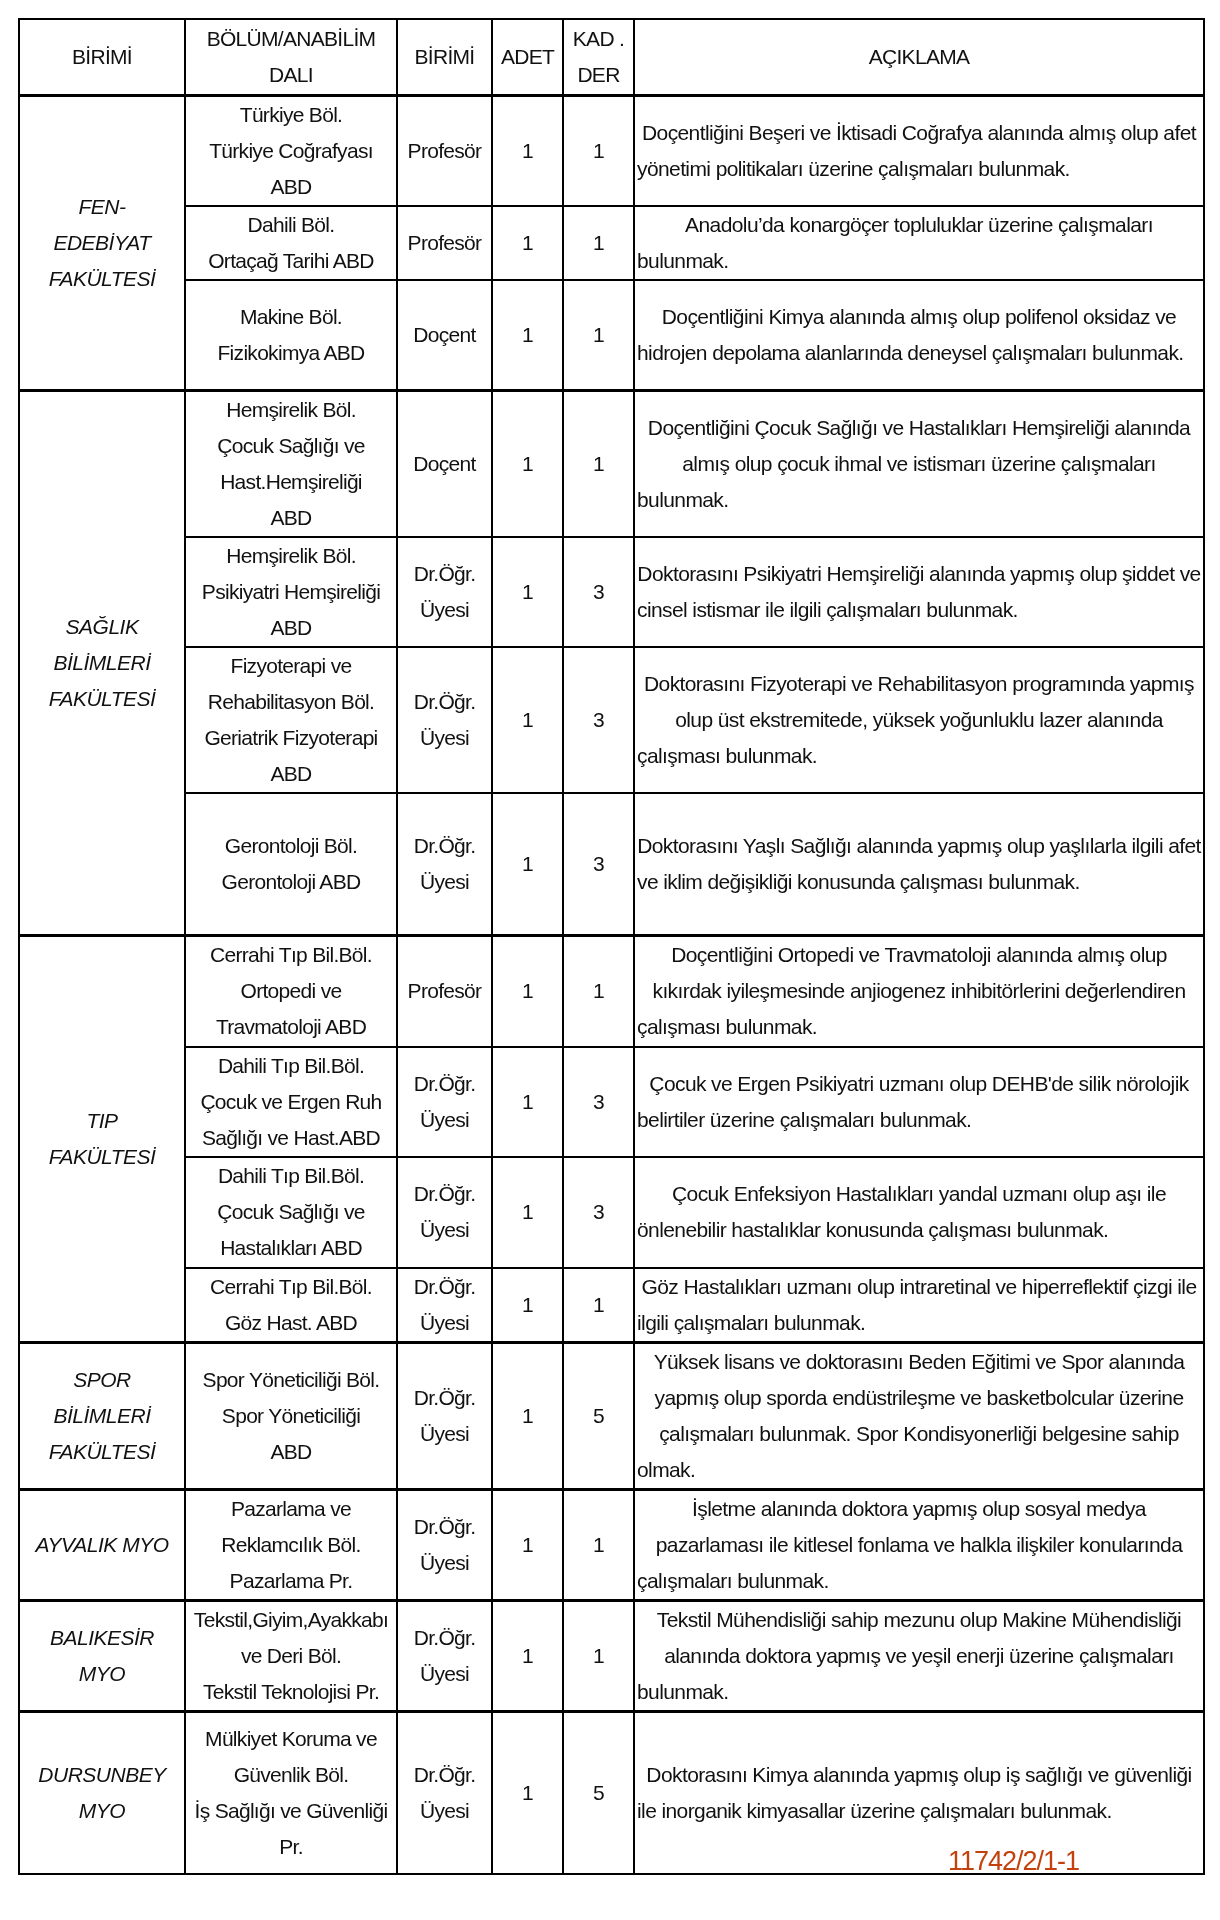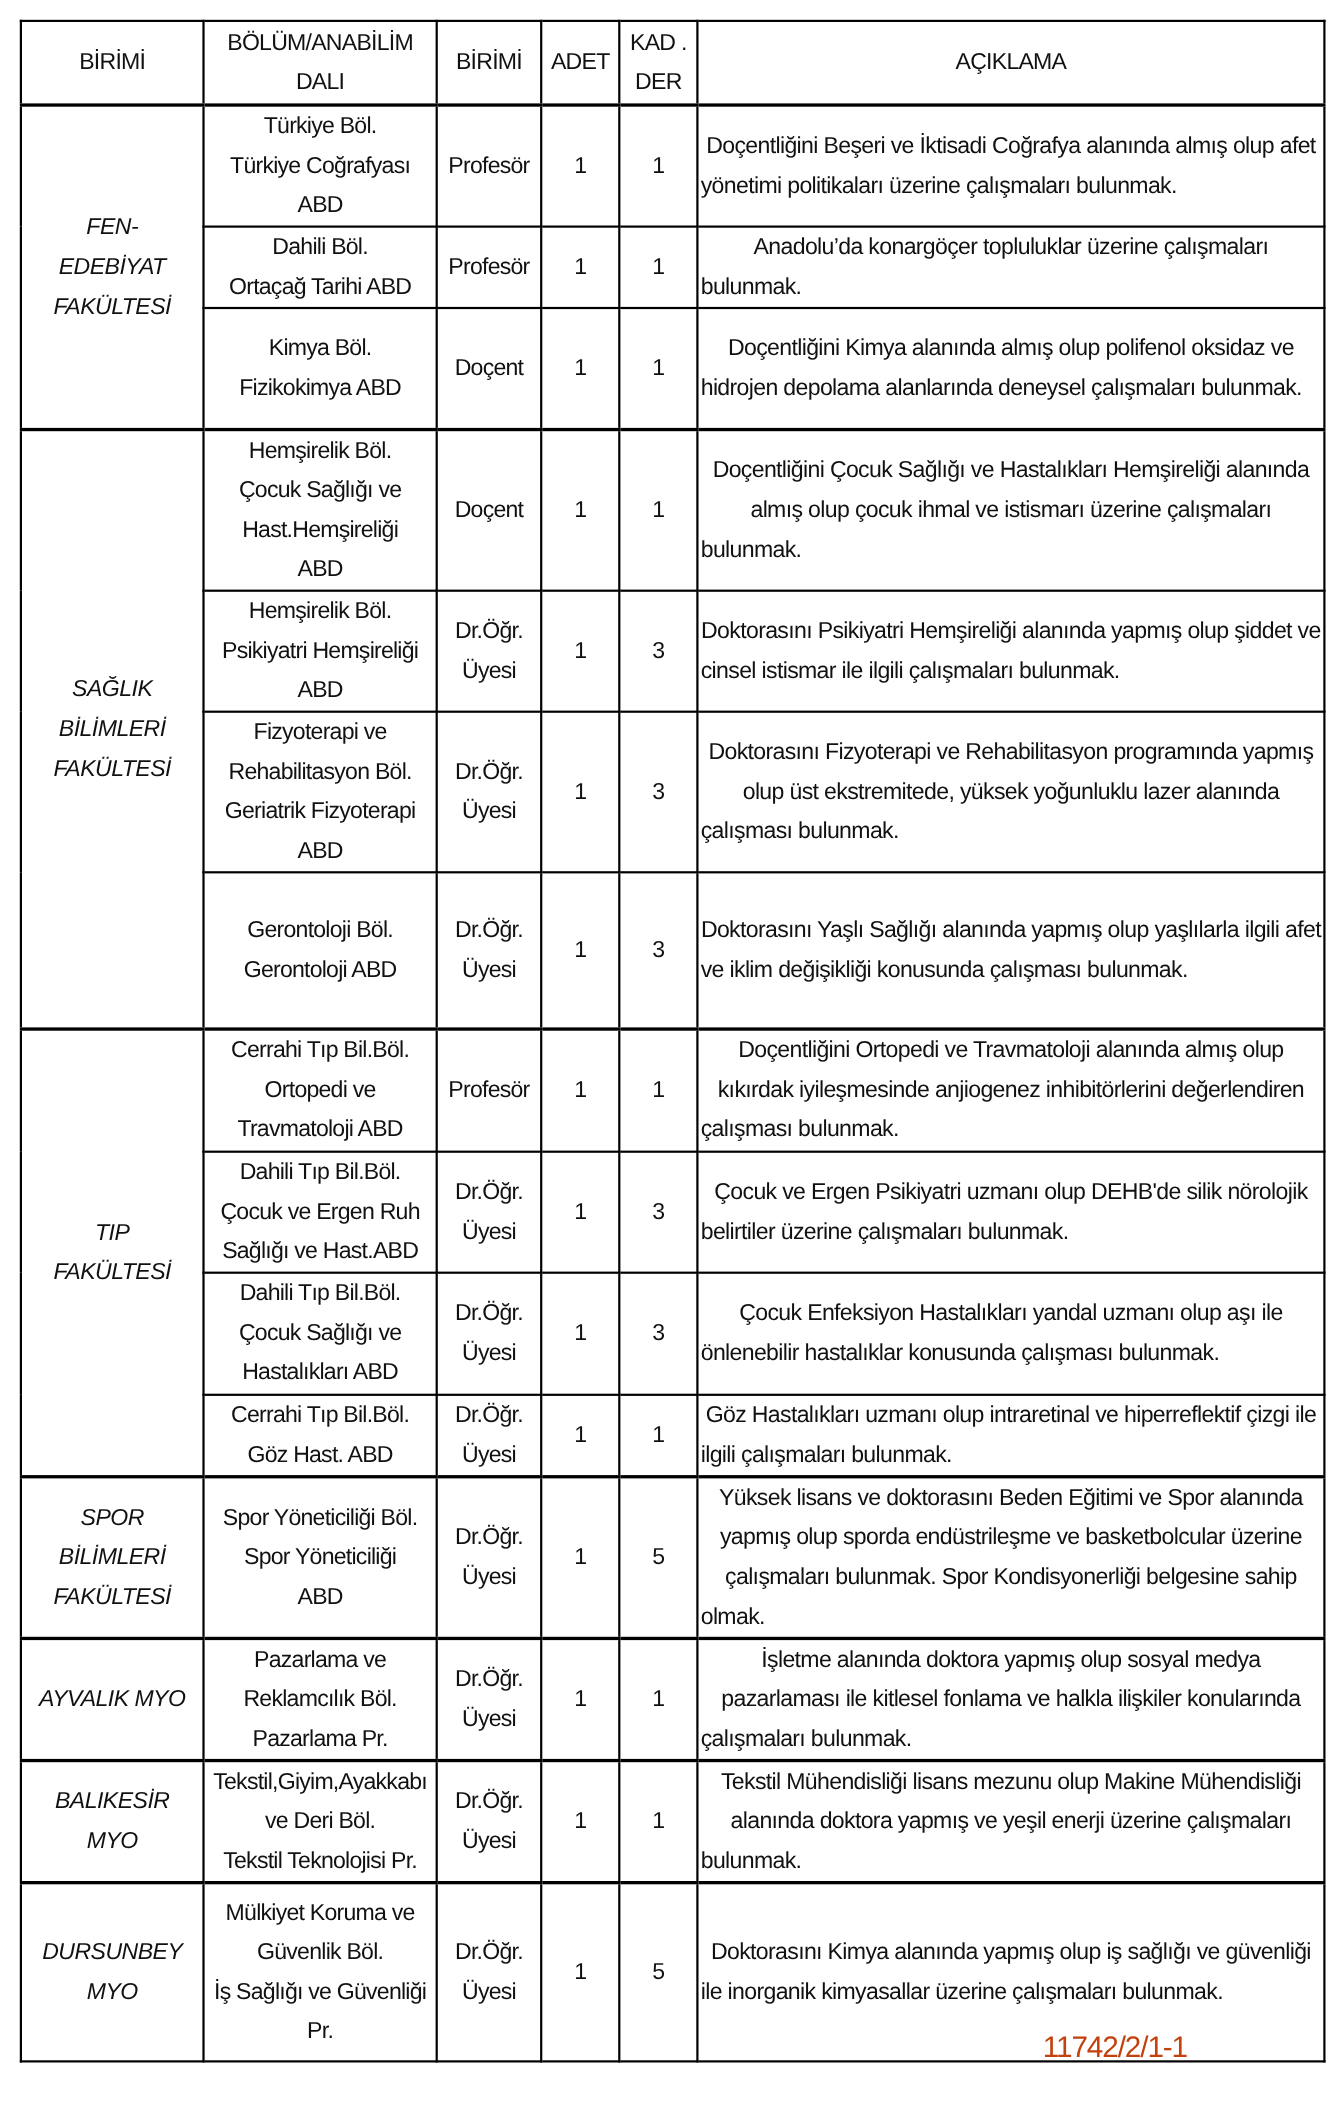--- a/index.html
+++ b/index.html
@@ -98,21 +98,21 @@
           </td>
           <td>
             <span class="line">Profesör</span>
           </td>
           <td>1</td>
           <td>1</td>
           <td class="desc">Anadolu’da konargöçer topluluklar üzerine çalışmaları bulunmak.</td>
         </tr>
         <tr style="height: 110px;">
           <td>
-            <span class="line">Kimya Böl.</span>
+            <span class="line">Makine Böl.</span>
             <span class="line">Fizikokimya ABD</span>
           </td>
           <td>
             <span class="line">Doçent</span>
           </td>
           <td>1</td>
           <td>1</td>
           <td class="desc">Doçentliğini Kimya alanında almış olup polifenol oksidaz ve hidrojen depolama alanlarında deneysel çalışmaları bulunmak.</td>
         </tr>
         <tr class="section-start" style="height: 145px;">
@@ -279,21 +279,21 @@
             <span class="line">Tekstil,Giyim,Ayakkabı</span>
             <span class="line">ve Deri Böl.</span>
             <span class="line">Tekstil Teknolojisi Pr.</span>
           </td>
           <td>
             <span class="line">Dr.Öğr.</span>
             <span class="line">Üyesi</span>
           </td>
           <td>1</td>
           <td>1</td>
-          <td class="desc">Tekstil Mühendisliği lisans mezunu olup Makine Mühendisliği alanında doktora yapmış ve yeşil enerji üzerine çalışmaları bulunmak.</td>
+          <td class="desc">Tekstil Mühendisliği sahip mezunu olup Makine Mühendisliği alanında doktora yapmış ve yeşil enerji üzerine çalışmaları bulunmak.</td>
         </tr>
         <tr class="section-start" style="height: 163px;">
           <td rowspan="1" class="unit">
             <span class="line">DURSUNBEY</span>
             <span class="line">MYO</span>
           </td>
           <td>
             <span class="line">Mülkiyet Koruma ve</span>
             <span class="line">Güvenlik Böl.</span>
             <span class="line">İş Sağlığı ve Güvenliği</span>

